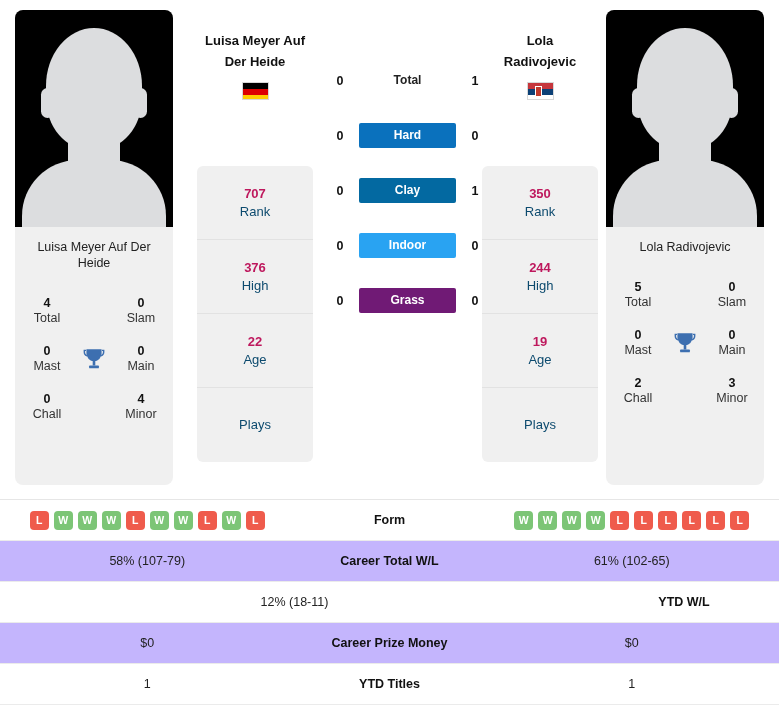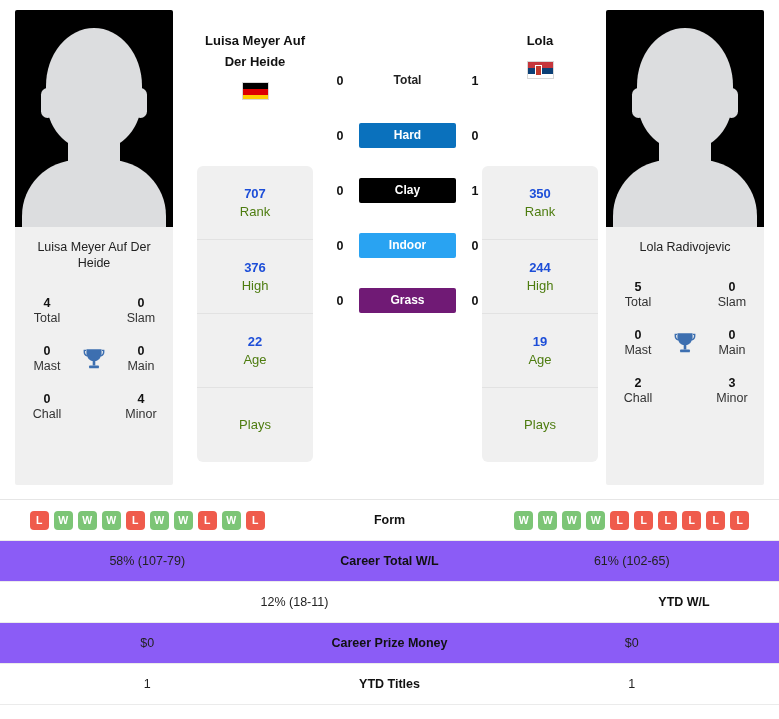--- a/index.html
+++ b/index.html
@@ -18,21 +18,21 @@
     height: 492px;
   }
 
   
   .player-card {
     position: absolute;
     top: 10px;
     width: 158px;
     height: 475px;
     background: #f0f0f0;
-    border-radius: 2px;
+    border-radius: 8px;
     overflow: hidden;
   }
   #player-card-left  { left: 15px; }
   #player-card-right { left: 606px; }
 
   .photo {
     position: relative;
     width: 158px;
     height: 217px;
     background: #000000;
@@ -160,22 +160,22 @@
   #rank-panel-right { left: 482px; }
   .rank-cell {
     height: 74px;
     display: flex;
     flex-direction: column;
     align-items: center;
     justify-content: center;
     border-bottom: 1px solid #e2e2e2;
   }
   .rank-cell:last-child { border-bottom: none; }
-  .rank-cell .v { font-size: 13px; font-weight: bold; color: #1d4ed8; line-height: 18px; }
-  .rank-cell .l { font-size: 13px; color: #4d7c0f; line-height: 18px; }
+  .rank-cell .v { font-size: 13px; font-weight: bold; color: #be185d; line-height: 18px; }
+  .rank-cell .l { font-size: 13px; color: #0c4a6e; line-height: 18px; }
 
   
   #surface-col {
     position: absolute;
     left: 330px;
     top: 62px;
     width: 155px;
   }
   .surf-row {
     display: flex;
@@ -214,21 +214,21 @@
     left: 0;
     width: 779px;
     border-top: 1px solid #e6e6e6;
   }
   .srow {
     display: flex;
     align-items: center;
     height: 41px;
     border-bottom: 1px solid #ebebeb;
   }
-  .srow.alt { background: #8b5cf6; }
+  .srow.alt { background: #c4b5fd; }
   .scell {
     flex: 1 1 0;
     text-align: center;
     font-size: 12.5px;
     color: #222;
   }
   .scell.mid {
     font-weight: bold;
     flex: 0 0 190px;
     color: #111;
@@ -370,20 +370,21 @@
     <div class="inner-name">Der Heide</div>
     <div class="flag flag-de">
       <div style="background:#000000"></div>
       <div style="background:#dd0000"></div>
       <div style="background:#ffce00"></div>
     </div>
   </div>
 
   <div class="inner-head" id="inner-head-right">
     <div class="inner-name">Lola</div>
+    <div class="inner-name">Radivojevic</div>
     <div class="flag flag-rs">
       <div style="background:#c6363c"></div>
       <div style="background:#0c4076"></div>
       <div style="background:#ffffff"></div>
       <div class="coa"></div>
     </div>
   </div>
 
   <div class="rank-panel" id="rank-panel-left">
     <div class="rank-cell">
@@ -427,21 +428,21 @@
       <div class="surf-pill plain">Total</div>
       <div class="surf-score">1</div>
     </div>
     <div class="surf-row">
       <div class="surf-score">0</div>
       <div class="surf-pill" style="background:#0a71bd">Hard</div>
       <div class="surf-score">0</div>
     </div>
     <div class="surf-row">
       <div class="surf-score">0</div>
-      <div class="surf-pill" style="background:#000000">Clay</div>
+      <div class="surf-pill" style="background:#0369a1">Clay</div>
       <div class="surf-score">1</div>
     </div>
     <div class="surf-row">
       <div class="surf-score">0</div>
       <div class="surf-pill" style="background:#29a3f2">Indoor</div>
       <div class="surf-score">0</div>
     </div>
     <div class="surf-row">
       <div class="surf-score">0</div>
       <div class="surf-pill" style="background:#701a75">Grass</div>

